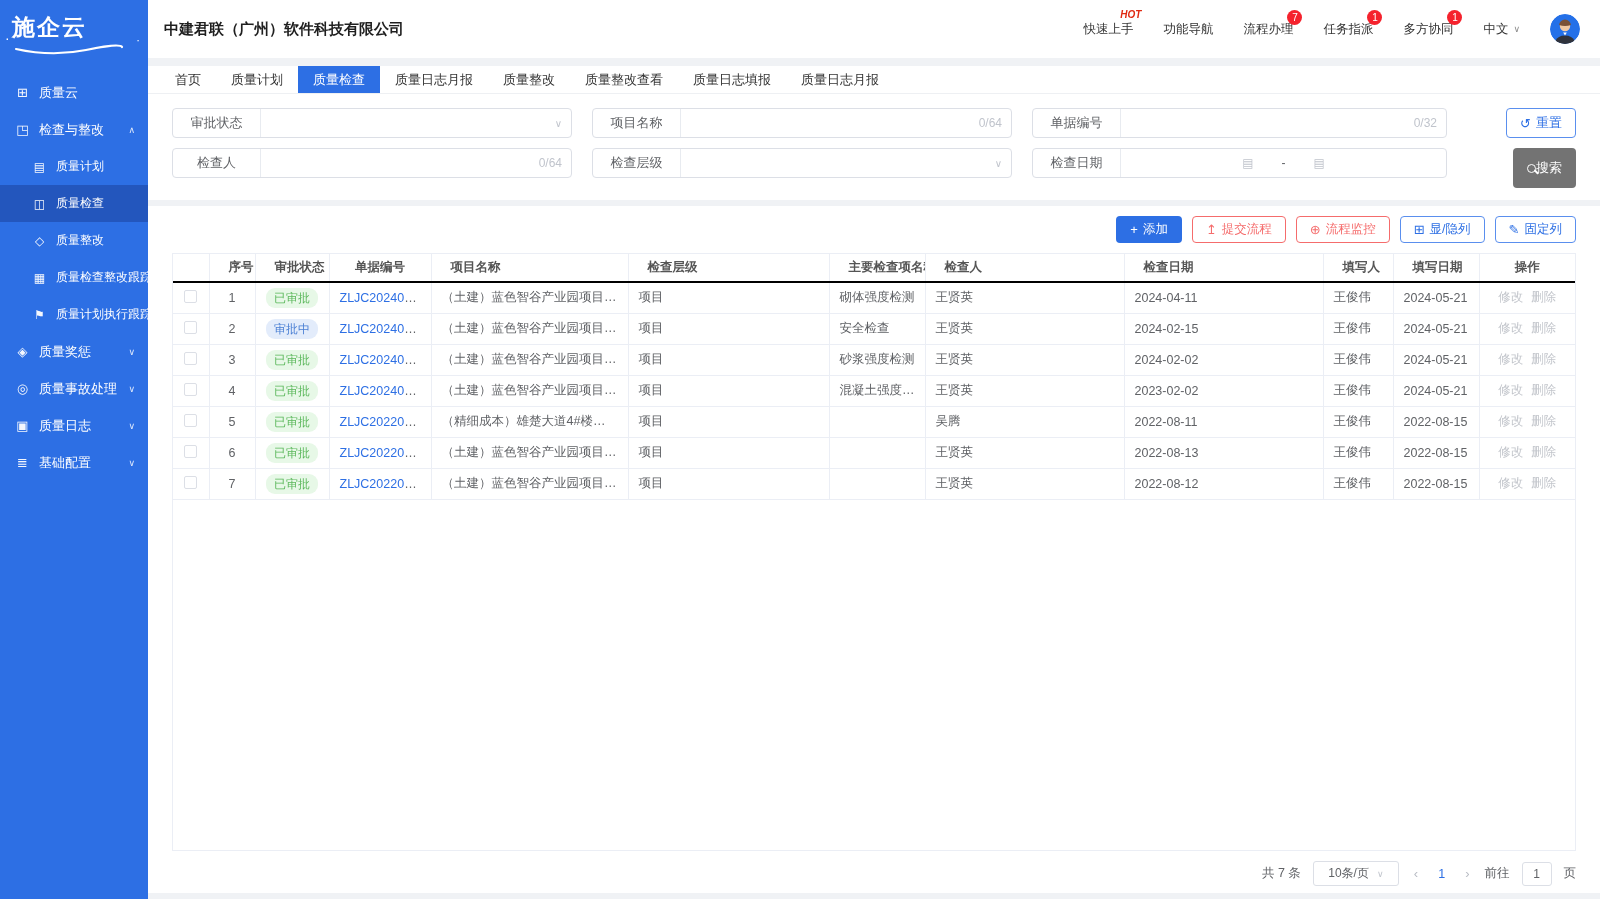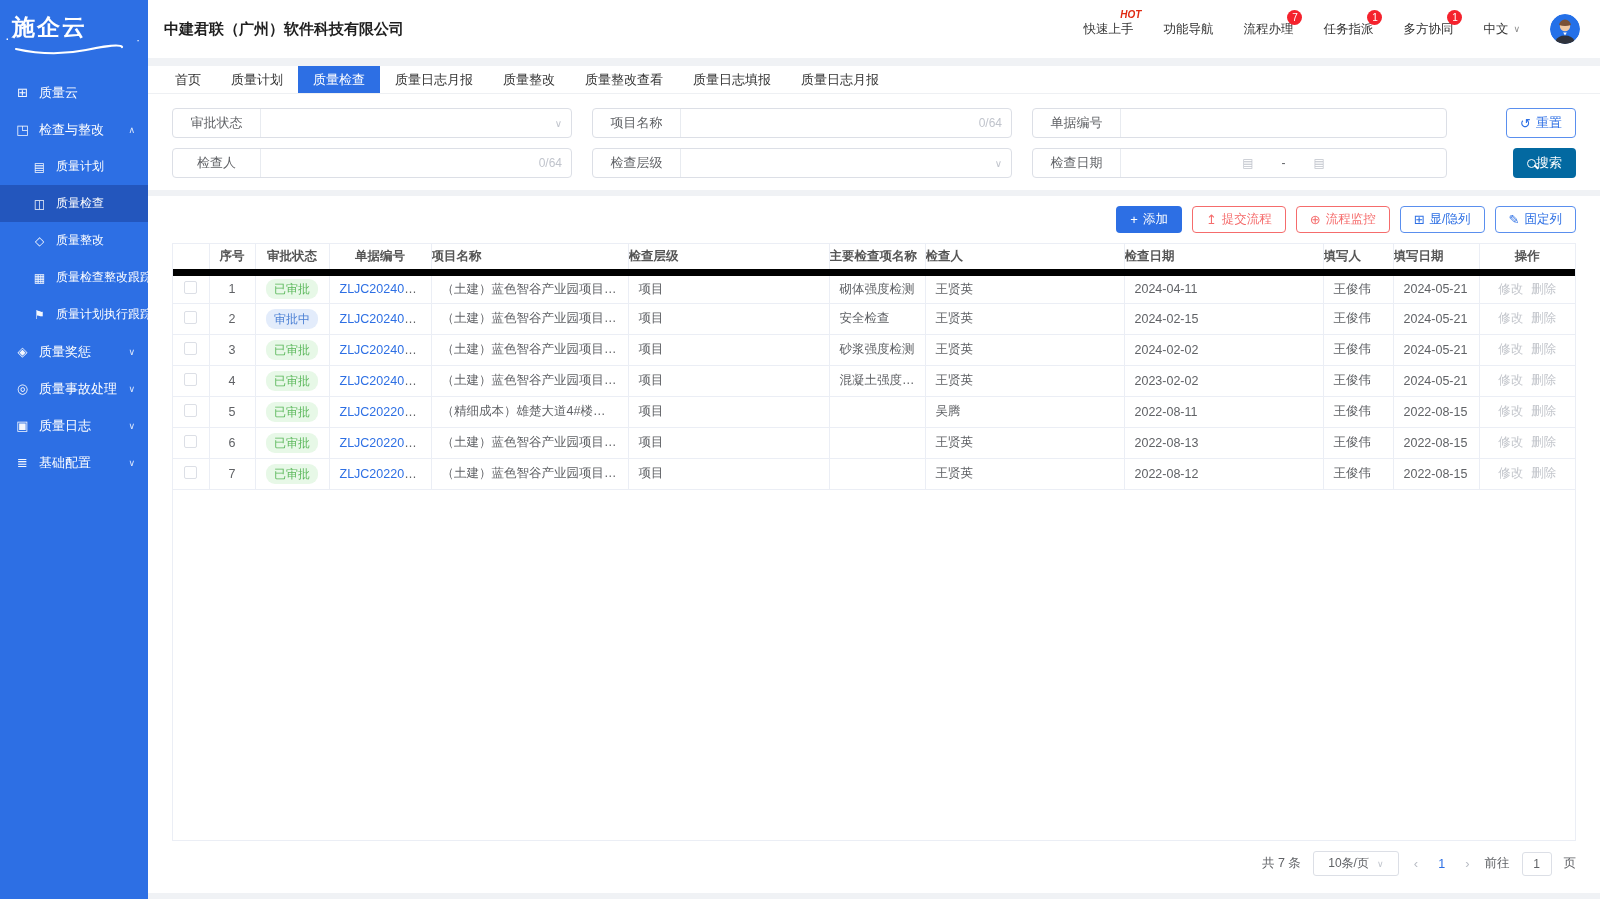--- a/index.html
+++ b/index.html
@@ -42,34 +42,34 @@
   .filter-panel { background:#fff; padding:14px 24px 12px 24px; display:grid; grid-template-columns:400px 420px 415px 1fr; column-gap:20px; row-gap:10px; flex-shrink:0; }
   .fctrl { height:30px; border:1px solid #dcdfe6; border-radius:4px; display:flex; align-items:center; background:#fff; overflow:hidden; }
   .flabel { width:88px; flex-shrink:0; text-align:center; font-size:13px; color:#606266; border-right:1px solid #e8ebf0; line-height:28px; height:100%; }
   .fbody { flex:1; height:100%; display:flex; align-items:center; padding:0 9px; font-size:12px; color:#c0c4cc; gap:6px; }
   .fcount { margin-left:auto; color:#c0c4cc; font-size:12px; }
   .fchev { margin-left:auto; color:#c0c4cc; font-size:10px; }
   .cal-icon { color:#c0c4cc; font-size:12px; }
   .dsep { color:#606266; margin:0 22px; }
   .fbtn-cell { display:flex; justify-content:flex-end; align-items:center; }
   .btn-reset { height:30px; border:1px solid #5a8fee; color:#2d6fe4; background:#fff; border-radius:4px; padding:0 13px; font-size:13px; display:inline-flex; align-items:center; gap:5px; cursor:pointer; }
-  .btn-search { height:30px; border:none; color:#fff; background:#0369a1; border-radius:4px; padding:0 14px; font-size:13px; display:inline-flex; align-items:center; gap:0; cursor:pointer; }
+  .btn-search { height:40px; border:none; color:#fff; background:#737373; border-radius:4px; padding:0 14px; font-size:13px; display:inline-flex; align-items:center; gap:0; cursor:pointer; }
   .mag { width:9px; height:9px; border:1.5px solid #fff; border-radius:50%; position:relative; display:inline-block; }
   .mag::after { content:''; position:absolute; width:5px; height:1.5px; background:#fff; transform:rotate(45deg); right:-4px; bottom:-1px; }
   
   .table-panel { background:#fff; flex:1; margin-top:6px; margin-bottom:6px; padding:8px 24px 0 24px; display:flex; flex-direction:column; overflow:hidden; }
   .actions { display:flex; justify-content:flex-end; gap:10px; margin:2px 0 10px 0; flex-shrink:0; }
   .abtn { height:27px; border-radius:4px; padding:0 13px; font-size:12.5px; display:inline-flex; align-items:center; gap:5px; cursor:pointer; border:1px solid transparent; background:#fff; white-space:nowrap; }
   .abtn.primary { background:#2d6fe4; color:#fff; }
   .abtn.danger { border-color:#f56c6c; color:#f56c6c; }
   .abtn.blue { border-color:#5a8fee; color:#2d6fe4; }
   .abtn .bicon { font-size:13px; line-height:1; }
   .table-wrap { border:1px solid #ebeef5; height:598px; overflow:hidden; flex-shrink:0; }
   table { width:100%; border-collapse:collapse; table-layout:fixed; font-size:12.5px; color:#606266; }
-  th { height:28px; font-weight:bold; color:#555; border-right:1px solid #ebeef5; border-bottom:7px solid #000000; padding:0 0; white-space:nowrap; overflow:hidden; background:#fff; }
+  th { height:28px; font-weight:bold; color:#555; border-right:1px solid #ebeef5; border-bottom:2px solid #000000; padding:0 19px; white-space:nowrap; overflow:hidden; background:#fff; }
   td { height:31px; border-right:1px solid #ebeef5; border-bottom:1px solid #ebeef5; padding:0 10px; white-space:nowrap; overflow:hidden; text-overflow:ellipsis; background:#fff; }
   th:last-child, td:last-child { border-right:none;margin-top:45px; }
   .al { text-align:left; } .ac { text-align:center; }
   .cb { width:13px; height:13px; border:1px solid #dcdfe6; border-radius:2px; display:inline-block; background:#fff; cursor:pointer; }
   .doc-link { color:#2d6fe4; cursor:pointer; text-decoration:none; }
   .badge-status { display:inline-block; padding:2px 8px; border-radius:9px; font-size:12px; line-height:16px; }
   .badge-status.approved { background:#e7f8e7; color:#5cb85c; }
   .badge-status.pending  { background:#e3ecfb; color:#4a7fd4; }
   .op-link { color:#c3c6cc; cursor:pointer; margin:0 4px; }
   
@@ -190,20 +190,23 @@
         </div>
       </div>
       <div class="fctrl">
         <div class="flabel">项目名称</div>
         <div class="fbody">
           <span class="fcount">0/64</span>
         </div>
       </div>
       <div class="fctrl">
         <div class="flabel">单据编号</div>
+        <div class="fbody">
+          <span class="fcount">0/32</span>
+        </div>
       </div>
       <div class="fbtn-cell">
         <span class="btn-reset">
           <span>↺</span>
           <span>重置</span>
         </span>
       </div>
       <div class="fctrl">
         <div class="flabel">检查人</div>
         <div class="fbody">

